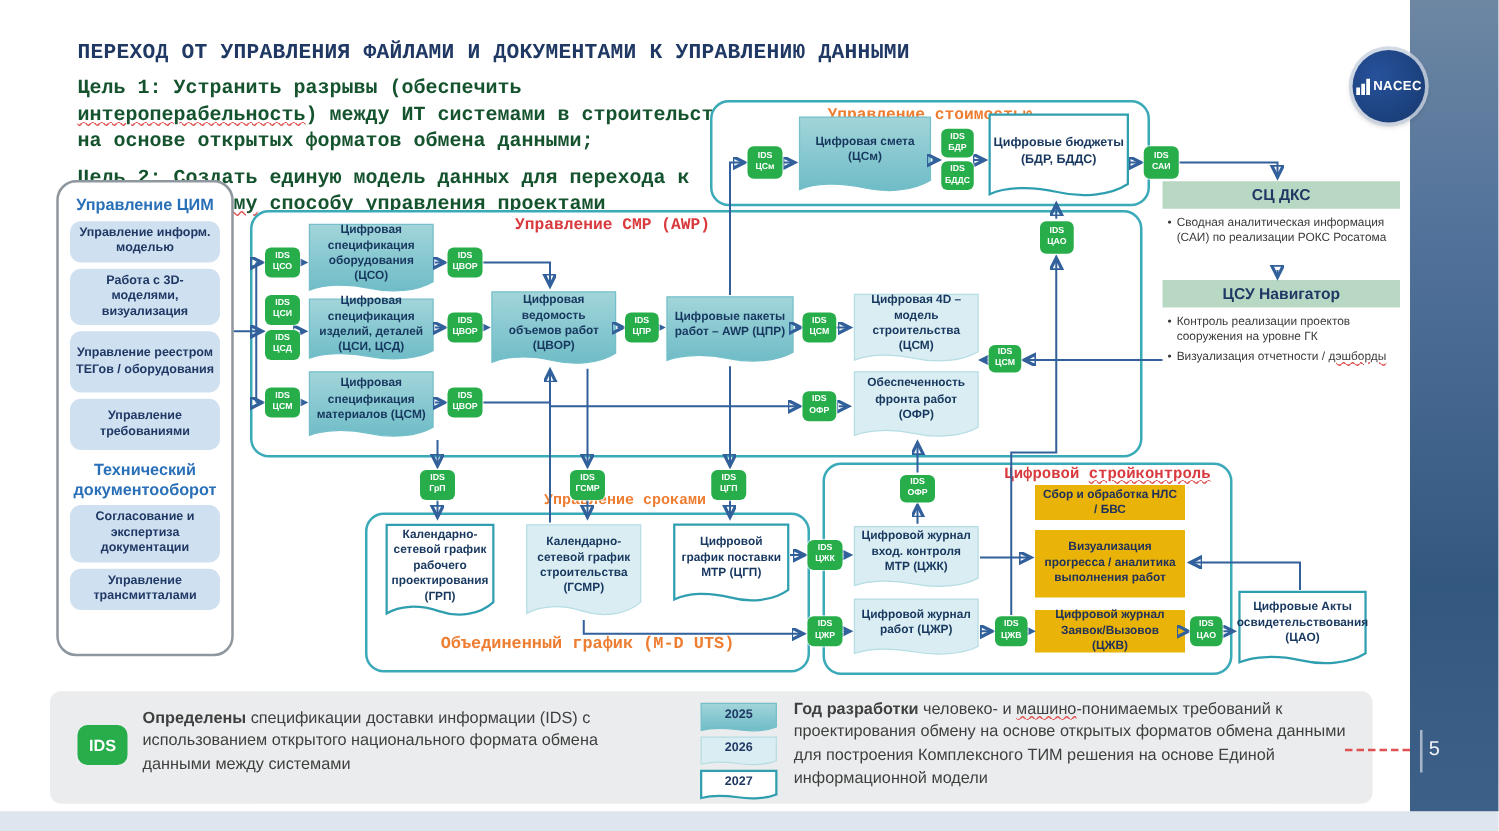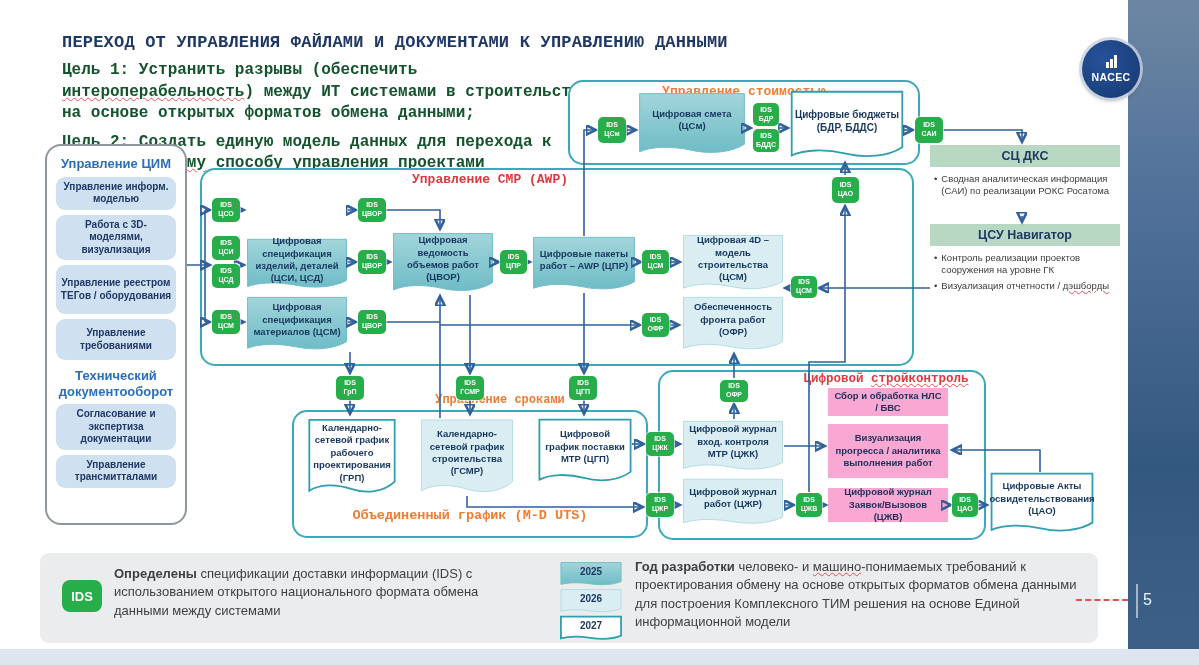--- a/index.html
+++ b/index.html
@@ -26,39 +26,39 @@
              line-height:1.25;display:flex;flex-direction:column;align-items:center;justify-content:center;
              z-index:3;text-align:center;box-shadow:0 0 0 1px rgba(255,255,255,.6);}
   
   .doc{position:absolute;display:flex;align-items:center;justify-content:center;text-align:center;z-index:1;}
   .doc>svg{position:absolute;left:0;top:0;width:100%;height:100%;overflow:visible;}
   .doc .lb{position:relative;z-index:1;font-weight:bold;color:#17375e;font-size:9.5px;line-height:1.3;padding:0 4px 8px;}
   .d25 path{fill:url(#g25);stroke:#74bfc9;stroke-width:1;}
   .d26 path{fill:#d9edf2;stroke:#b5dde4;stroke-width:1;}
   .d27 path{fill:#ffffff;stroke:#2f9fb0;stroke-width:1.8;}
   
-  .gray{position:absolute;background:#f9a8d4;display:flex;align-items:center;justify-content:center;text-align:center;
+  .gray{position:absolute;background:#eab308;display:flex;align-items:center;justify-content:center;text-align:center;
         font-weight:bold;font-size:9.5px;color:#20325a;line-height:1.3;padding:2px 6px;box-sizing:border-box;z-index:1;}
   
   .panel-h{position:absolute;background:#b9d8c4;color:#1f3864;font-weight:bold;font-size:12.5px;
            display:flex;align-items:center;justify-content:center;z-index:1;}
   .panel-b{position:absolute;background:#fff;font-size:9.5px;color:#3a3a3a;line-height:1.3;z-index:1;padding:3px 2px 0 4px;box-sizing:border-box;}
   .bl{display:flex;gap:4px;margin-bottom:3px;}
   .bl::before{content:"•";color:#3a3a3a;}
   
   .legend{position:absolute;background:#ebeced;border-radius:9px;z-index:1;}
   .ids-big{position:absolute;background:#27ae4b;border-radius:8px;color:#fff;font-weight:bold;font-size:13px;
            display:flex;align-items:center;justify-content:center;z-index:2;}
   .leg-txt{position:absolute;font-size:13px;color:#3f3f3f;line-height:1.42;z-index:2;}
   .yr .lb{font-size:10px;color:#1f3864;padding:1px 0 6px;}
   
   .band{position:absolute;background:linear-gradient(180deg,#6d87a3 0%,#51719a 30%,#335880 72%,#3d6088 100%);z-index:4;}
   .logo{position:absolute;width:58px;height:58px;border-radius:50%;background:radial-gradient(circle at 35% 35%,#27529b,#16386e);
         display:flex;align-items:center;justify-content:center;gap:3px;z-index:5;
-        box-shadow:0 0 0 3px rgba(200,210,225,.8),0 2px 5px rgba(0,0,0,.35);flex-direction:column;}
+        box-shadow:0 0 0 3px rgba(200,210,225,.8),0 2px 5px rgba(0,0,0,.35);}
   .logo .txt{color:#fff;font-weight:bold;font-size:10.5px;letter-spacing:.3px;}
   .bars{display:flex;align-items:flex-end;gap:1px;}
   .bars i{display:block;width:3px;background:#fff;}
   svg.lines{position:absolute;left:0;top:0;z-index:2;}
   svg.lines path{fill:none;stroke:#31609b;stroke-width:1.6;}
   .pageno{position:absolute;color:#eef2f7;font-size:16px;z-index:6;}
   .vr{position:absolute;width:2px;background:rgba(255,255,255,.55);z-index:6;}
   .reddash{position:absolute;border-top:2px dashed #e05252;z-index:6;}
   .strip{position:absolute;background:#dfe5ee;z-index:0;}
 </style>
@@ -164,20 +164,26 @@
     </div>
   <div class="ids-badge" style="left:212px;top:264px;width:28px;height:24px">
       <span>IDS</span>
       <span>ЦСД</span>
     </div>
   <div class="ids-badge" style="left:212px;top:310px;width:28px;height:24px">
       <span>IDS</span>
       <span>ЦСМ</span>
     </div>
 
+  <div class="doc d25" style="left:246px;top:178px;width:102px;height:58px">
+    <svg viewBox="0 0 100 60" preserveAspectRatio="none">
+        <path vector-effect="non-scaling-stroke" d="M1.5,1.5 H98.5 V49 C86,57 66,58.5 49,54.5 C31,50.5 13,51 1.5,56 Z"></path>
+      </svg>
+    <div class="lb">Цифровая спецификация оборудования (ЦСО)</div>
+  </div>
   <div class="doc d25" style="left:246px;top:238px;width:102px;height:52px">
     <svg viewBox="0 0 100 60" preserveAspectRatio="none">
         <path vector-effect="non-scaling-stroke" d="M1.5,1.5 H98.5 V49 C86,57 66,58.5 49,54.5 C31,50.5 13,51 1.5,56 Z"></path>
       </svg>
     <div class="lb">Цифровая спецификация изделий, деталей (ЦСИ, ЦСД)</div>
   </div>
   <div class="doc d25" style="left:246px;top:296px;width:102px;height:56px">
     <svg viewBox="0 0 100 60" preserveAspectRatio="none">
         <path vector-effect="non-scaling-stroke" d="M1.5,1.5 H98.5 V49 C86,57 66,58.5 49,54.5 C31,50.5 13,51 1.5,56 Z"></path>
       </svg>

